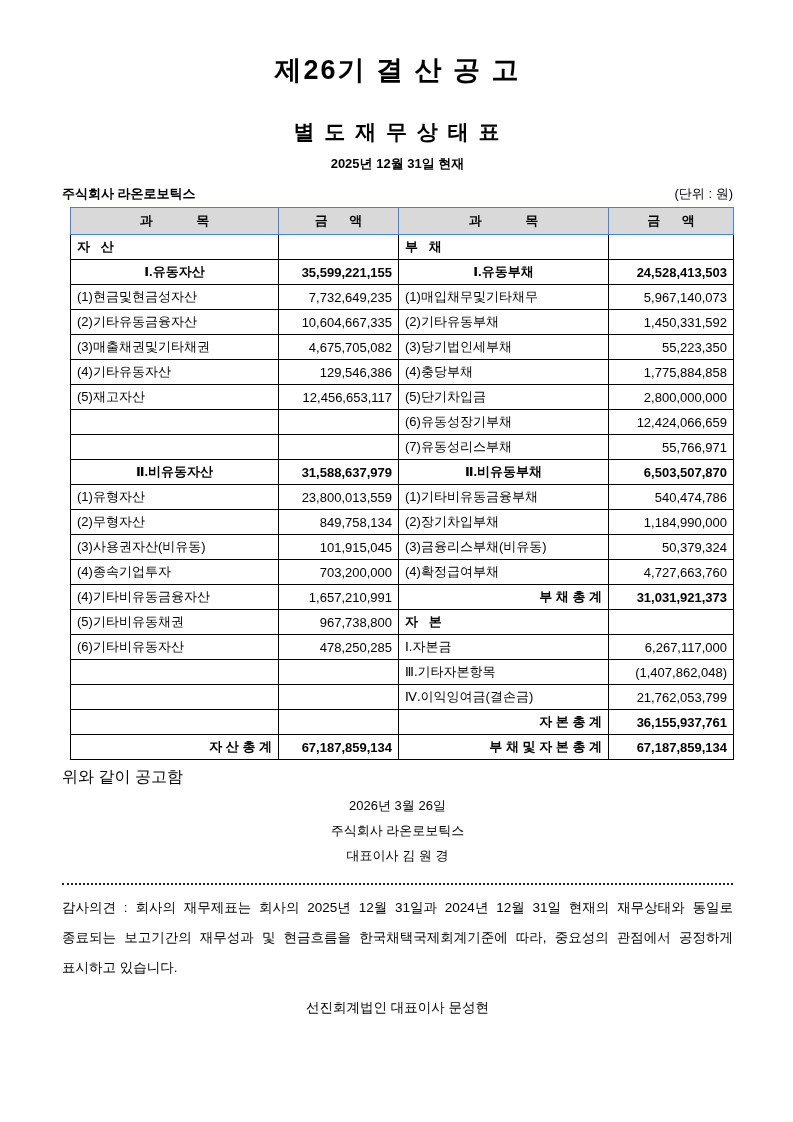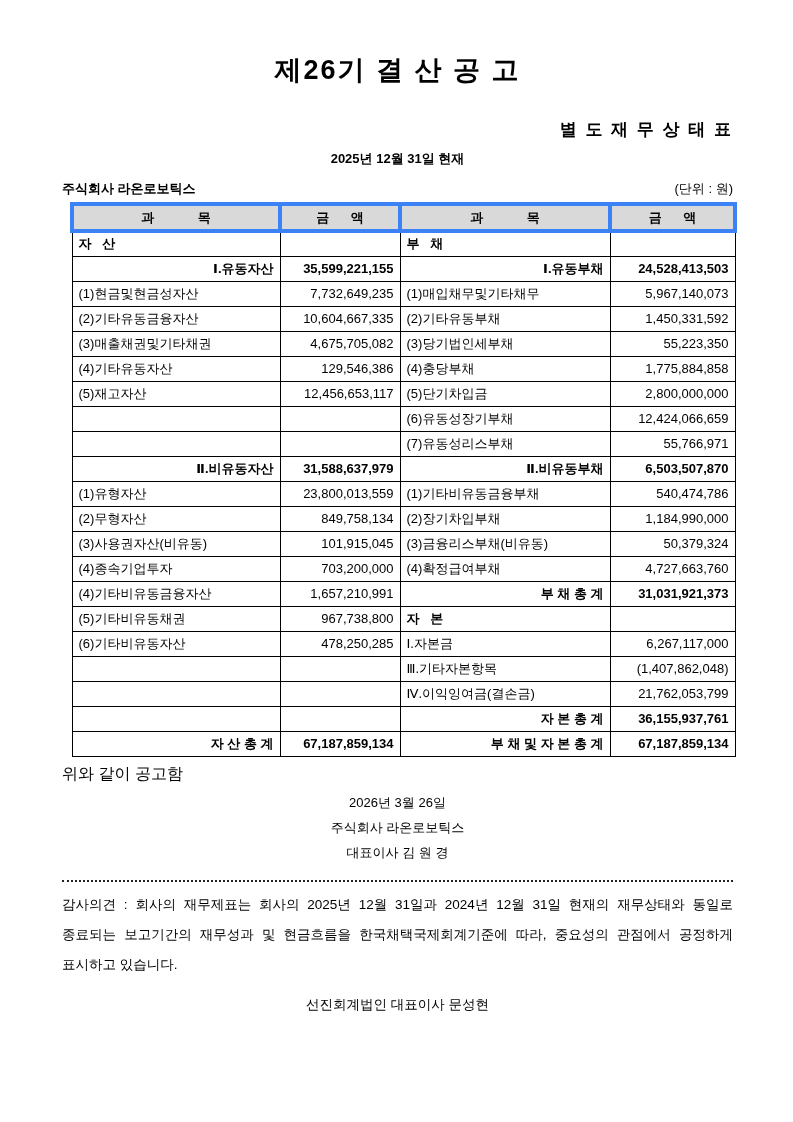--- a/index.html
+++ b/index.html
@@ -7,43 +7,43 @@
   body { font-family: "Liberation Sans", "DejaVu Sans", sans-serif; }
   .page {
     width: 793px; height: 1122px; background: #ffffff; color: #000;
     margin: 0 auto; padding: 52px 60px 16px 62px; position: relative;
   }
   .doc-title {
     text-align: center; font-size: 27px; font-weight: bold;
     letter-spacing: 2px; white-space: pre; margin-bottom: 30px;
   }
   .doc-subtitle {
-    text-align: right; font-size: 17px; font-weight: bold;
+    text-align: center; font-size: 21px; font-weight: bold;
     letter-spacing: 2px; white-space: pre; margin-bottom: 9px;
   }
   .doc-date { text-align: center; font-size: 13px; font-weight: bold; margin-bottom: 12px; }
   .meta-row {
     display: flex; justify-content: space-between; align-items: flex-end;
     font-size: 13px; margin-bottom: 4px;
   }
   .meta-row .company { font-weight: bold; }
   table.bs {
     width: 663px; margin-left: 8px; border-collapse: collapse;
     table-layout: fixed; font-size: 13px;
   }
   table.bs th {
-    background: #d9d9d9; border: 4px solid #3b82f6; height: 27px;
+    background: #d9d9d9; border: 1px solid #3b82f6; height: 27px;
     font-weight: bold; text-align: center; white-space: pre; overflow: hidden;
   }
   table.bs td {
     border: 1px solid #000; height: 25px; padding: 1px 6px;
     white-space: pre; overflow: hidden; vertical-align: middle;
   }
   td.c-sec  { font-weight: bold; text-align: left; padding-left: 5px; }
-  td.c-grp  { font-weight: bold; text-align: right; padding-left: 22px; }
+  td.c-grp  { font-weight: bold; text-align: center; padding-left: 22px; }
   td.c-item { text-align: left; padding-left: 28px; }
   td.c-cap  { text-align: left; padding-left: 24px; }
   td.c-tot  { font-weight: bold; text-align: right; }
   td.c-amt  { text-align: right; }
   td.c-amtb { text-align: right; font-weight: bold; }
   .announce { font-size: 16px; margin-top: 7px; }
   .center-block { text-align: center; font-size: 13px; line-height: 25px; margin-top: 5px; }
   .dotted-divider {
     border: none; border-top: 2px dotted #222;
     margin: 15px 0 8px 0; height: 0;

